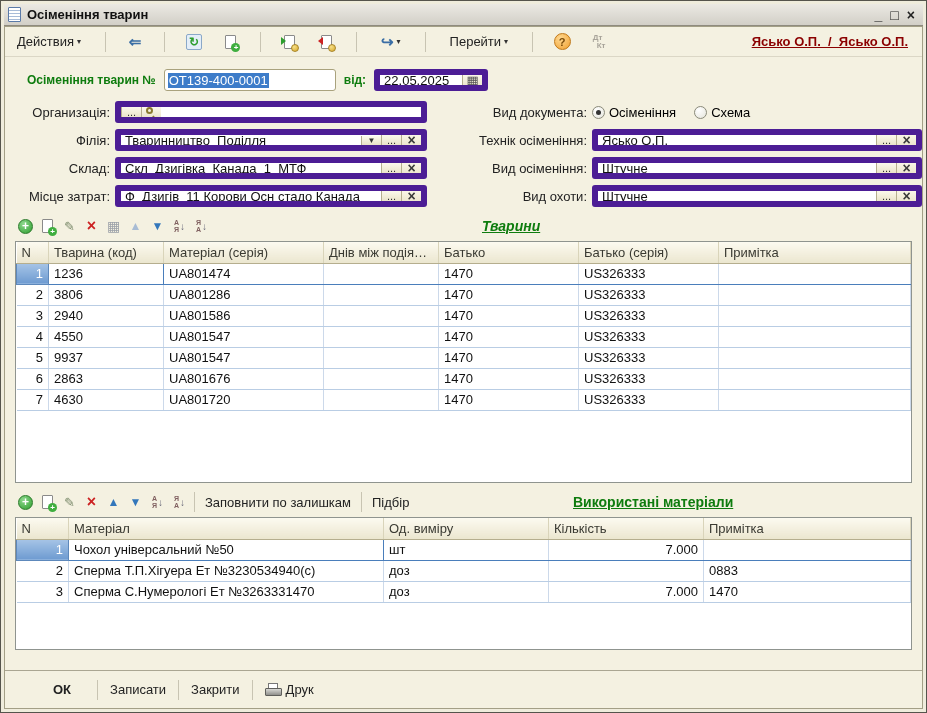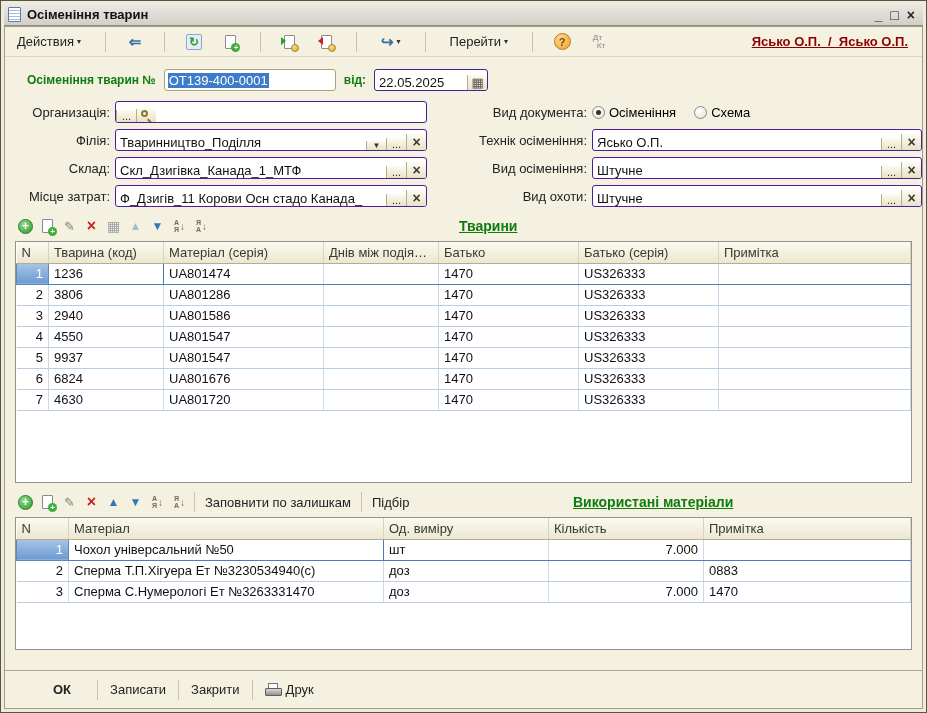--- a/index.html
+++ b/index.html
@@ -58,21 +58,21 @@
   .g-dtkt span:last-child{margin-left:4px;}
   .user-link{margin-left:auto;font-size:13px;font-weight:bold;color:#8b0000;
              text-decoration:underline;padding-right:8px;cursor:pointer;white-space:pre;}
   
   .content{flex:1;display:flex;flex-direction:column;padding:6px 10px 0 10px;overflow:hidden;}
   .doc-header{display:flex;align-items:center;gap:8px;margin:6px 0 10px 12px;height:22px;}
   .green-title{color:#0e7c0e;font-weight:bold;font-size:12px;}
   .num-field{width:172px;height:22px;border:1px solid #a9a27d;border-radius:3px;background:#fff;
              display:flex;align-items:center;padding:0 3px;font-size:13px;overflow:hidden;}
   .sel-text{background:#3d7cc9;color:#fff;padding:0 1px;white-space:nowrap;}
-  .fld{display:flex;align-items:flex-end;height:22px;border:1px solid #4c1d95;border-radius:3px;
+  .fld{display:flex;align-items:center;height:22px;border:6px solid #4c1d95;border-radius:3px;
        background:#fff;overflow:hidden;}
   .fld .txt{flex:1;display:flex;align-items:center;padding:0 4px;font-size:13px;color:#111;
             white-space:nowrap;overflow:hidden;}
   .fbtn{flex:0 0 20px;display:flex;align-items:center;justify-content:center;
         border-left:1px solid #b5ae8e;background:linear-gradient(180deg,#fdfbef,#e9e2c6);
         font-size:11px;color:#333;cursor:pointer;}
   .fbtn.xbtn{font-size:14px;font-weight:bold;color:#3a3a3a;}
   .fbtn.combo{font-size:8px;}
   .date-field{width:114px;}
   .g-cal{font-size:13px;color:#555;}
@@ -90,21 +90,21 @@
   .col-left .fld{width:312px;}
   .col-right .fld{width:330px;}
   .radio-row{display:flex;align-items:center;gap:18px;height:22px;}
   .radio-opt{display:flex;align-items:center;gap:4px;font-size:13px;color:#000000;cursor:pointer;}
   .radio{width:13px;height:13px;border:1px solid #8a8a7a;border-radius:50%;
          background:radial-gradient(circle at 35% 30%,#ffffff,#e4e4da);position:relative;flex:0 0 13px;}
   .radio.sel::after{content:"";position:absolute;top:3px;left:3px;width:5px;height:5px;border-radius:50%;background:#333;}
   
   .sec-bar{display:flex;align-items:center;height:26px;position:relative;margin-bottom:2px;}
   .sec-link{position:absolute;font-size:14px;font-weight:bold;color:#0e7c0e;text-decoration:underline;cursor:pointer;}
-  .sec-link.animals{left:444px;}
+  .sec-link.animals{left:467px;font-style:italic;}
   .sec-link.materials{left:558px;}
   .ticon{width:21px;height:21px;display:flex;align-items:center;justify-content:center;position:relative;margin-right:1px;cursor:pointer;}
   .circle-plus{width:15px;height:15px;border-radius:50%;border:1px solid #2a7a2a;
                background:radial-gradient(circle at 35% 30%,#8ed88e,#2e9e2e);
                color:#fff;font-weight:bold;font-size:12px;line-height:13px;text-align:center;}
   .g-pencil{color:#7a8a6a;font-size:13px;}
   .g-del{color:#cc2222;font-size:16px;font-weight:bold;line-height:16px;}
   .g-grid{color:#9aa0a8;font-size:14px;position:relative;}
   .g-up{font-size:12px;}
   .g-up.dis{color:#a8bcd4;} .g-up.en{color:#3377bb;}
@@ -425,21 +425,21 @@
                 <td>5</td>
                 <td>9937</td>
                 <td>UA801547</td>
                 <td></td>
                 <td>1470</td>
                 <td>US326333</td>
                 <td></td>
               </tr>
               <tr>
                 <td>6</td>
-                <td>6824</td>
+                <td>2863</td>
                 <td>UA801676</td>
                 <td></td>
                 <td>1470</td>
                 <td>US326333</td>
                 <td></td>
               </tr>
               <tr>
                 <td>7</td>
                 <td>4630</td>
                 <td>UA801720</td>

